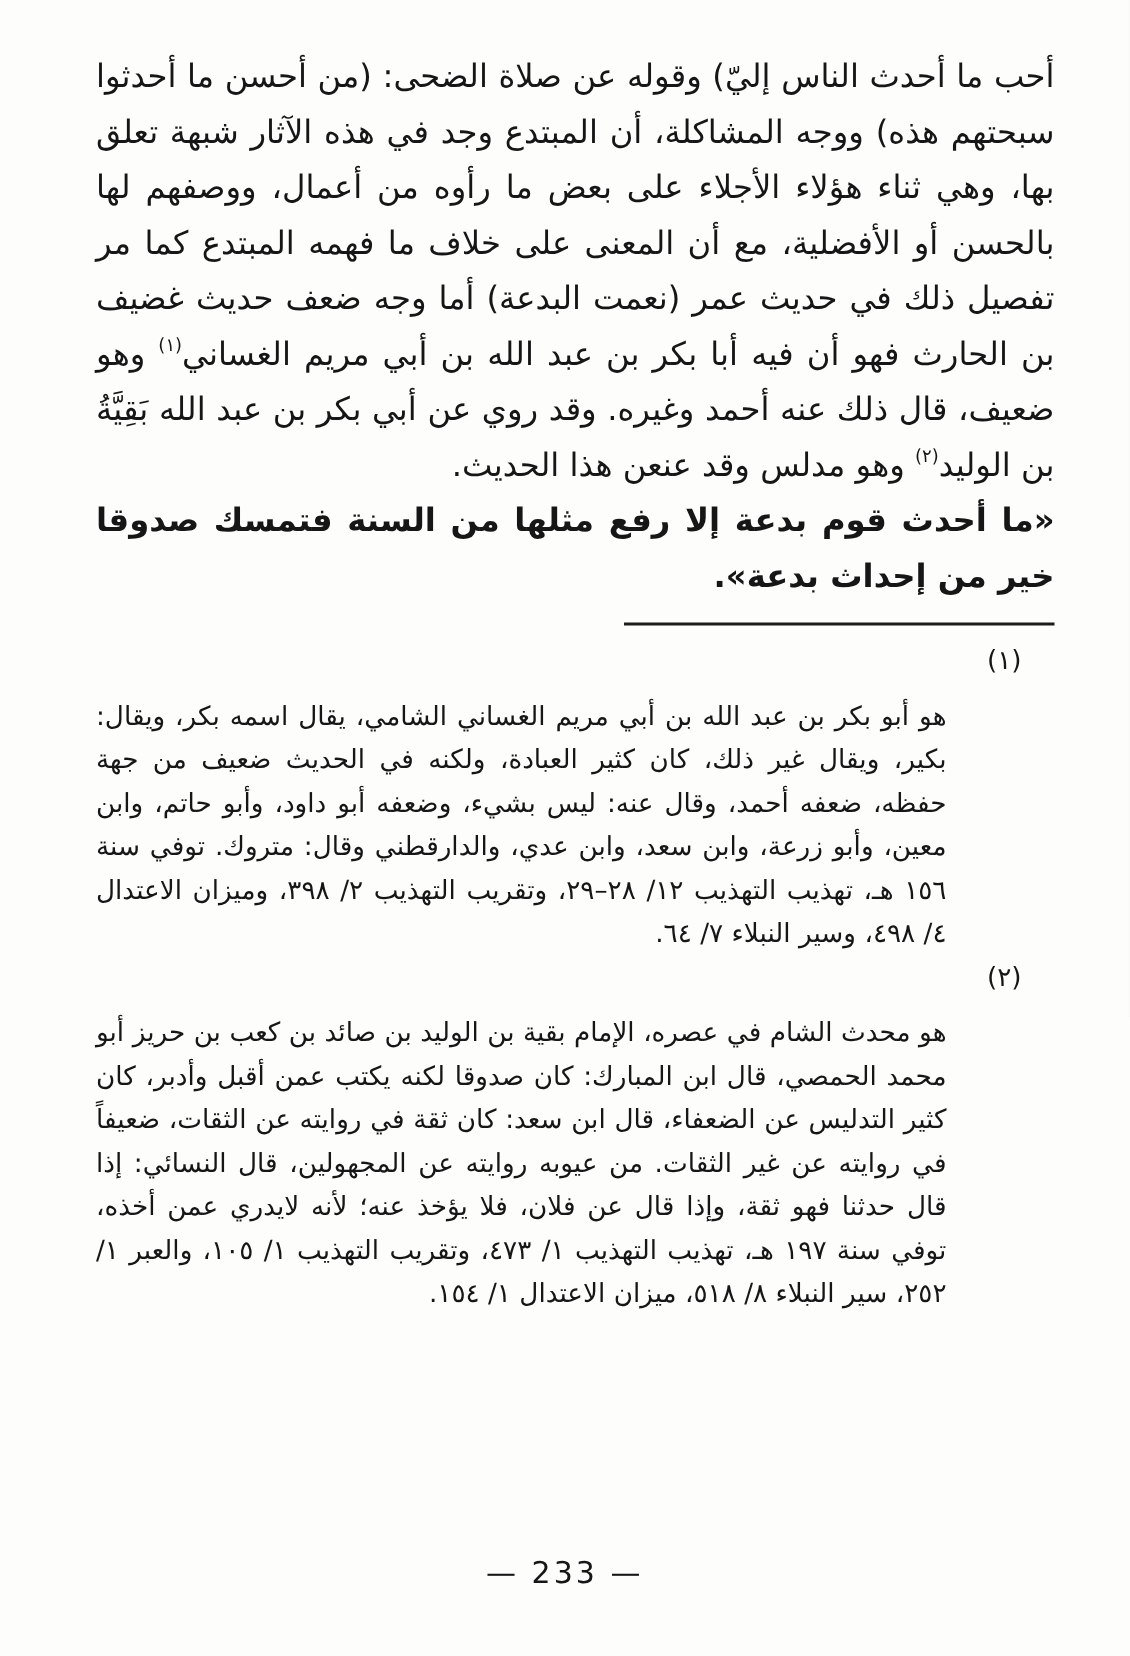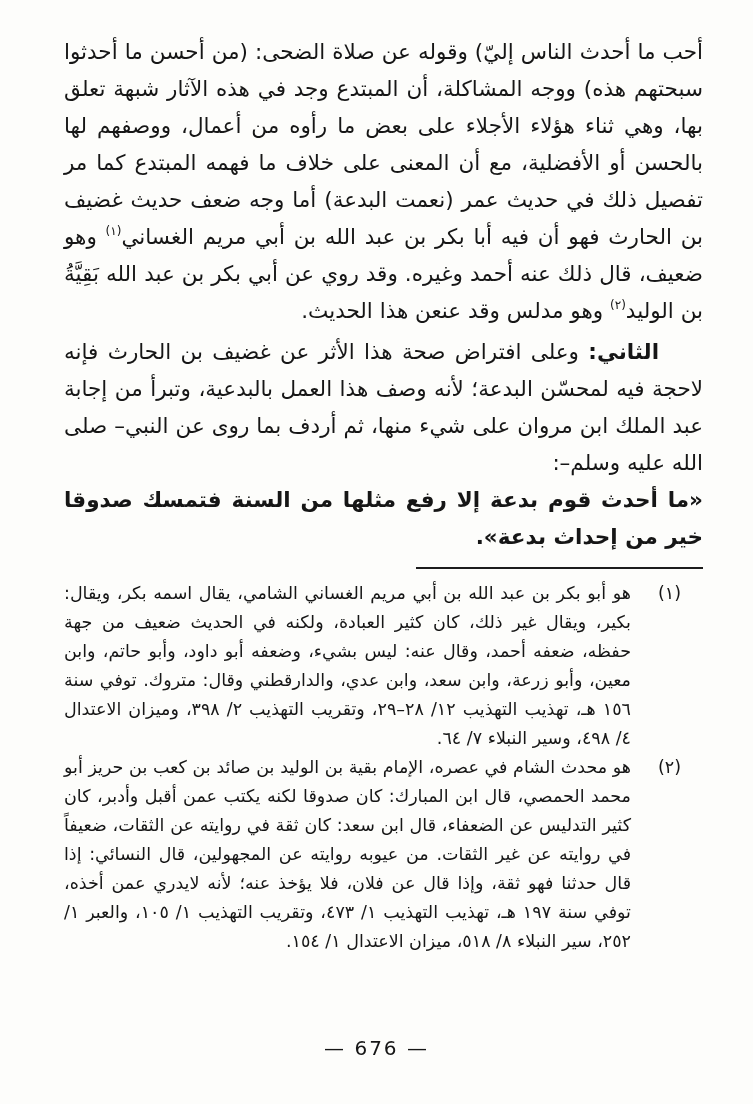--- a/index.html
+++ b/index.html
@@ -44,41 +44,41 @@
   .fn-marker {
     flex: 0 0 72px;
     box-sizing: border-box;
     padding-right: 22px;
     white-space: nowrap;
   }
   .fn-text {
     flex: 1;
     text-align: justify;
     text-align-last: right;
+    margin-top: 37px;
   }
   .page-number {
     position: absolute;
     bottom: 44px;
     left: 0; right: 0;
     text-align: center;
     font-size: 20px;
     letter-spacing: 2px;
     direction: rtl;
   }
 </style>
 </head>
 <body>
 
 <div class="page">
 
   <div class="body-text">
 
     <p class="para"><span>أحب ما أحدث الناس إليّ) وقوله عن صلاة الضحى: (من أحسن ما أحدثوا سبحتهم هذه) ووجه المشاكلة، أن المبتدع وجد في هذه الآثار شبهة تعلق بها، وهي ثناء هؤلاء الأجلاء على بعض ما رأوه من أعمال، ووصفهم لها بالحسن أو الأفضلية، مع أن المعنى على خلاف ما فهمه المبتدع كما مر تفصيل ذلك في حديث عمر (نعمت البدعة) أما وجه ضعف حديث غضيف بن الحارث فهو أن فيه أبا بكر بن عبد الله بن أبي مريم الغساني</span><sup class="fnref">(١)</sup><span> وهو ضعيف، قال ذلك عنه أحمد وغيره. وقد روي عن أبي بكر بن عبد الله بَقِيَّةُ بن الوليد</span><sup class="fnref">(٢)</sup><span> وهو مدلس وقد عنعن هذا الحديث.</span></p>
 
-    <p class="para indent mt"><span class="lead-bold">الثاني:</span><span> وعلى افتراض صحة هذا الأثر عن غضيف بن الحارث فإنه لاحجة فيه لمحسّن البدعة؛ لأنه وصف هذا العمل بالبدعية، وتبرأ من إجابة عبد الملك ابن مروان على شيء منها، ثم أردف بما روى عن النبي– صلى الله عليه وسلم–:</span></p>
 
     <p class="para bold-quote">«ما أحدث قوم بدعة إلا رفع مثلها من السنة فتمسك صدوقا خير من إحداث بدعة».</p>
 
 
   </div>
 
   <hr class="fn-separator">
 
   <div class="footnotes">
 
@@ -87,15 +87,15 @@
       <span class="fn-text">هو أبو بكر بن عبد الله بن أبي مريم الغساني الشامي، يقال اسمه بكر، ويقال: بكير، ويقال غير ذلك، كان كثير العبادة، ولكنه في الحديث ضعيف من جهة حفظه، ضعفه أحمد، وقال عنه: ليس بشيء، وضعفه أبو داود، وأبو حاتم، وابن معين، وأبو زرعة، وابن سعد، وابن عدي، والدارقطني وقال: متروك. توفي سنة ١٥٦ هـ، تهذيب التهذيب ١٢/ ٢٨–٢٩، وتقريب التهذيب ٢/ ٣٩٨، وميزان الاعتدال ٤/ ٤٩٨، وسير النبلاء ٧/ ٦٤.</span>
     </div>
 
     <div class="footnote">
       <span class="fn-marker">(٢)</span>
       <span class="fn-text">هو محدث الشام في عصره، الإمام بقية بن الوليد بن صائد بن كعب بن حريز أبو محمد الحمصي، قال ابن المبارك: كان صدوقا لكنه يكتب عمن أقبل وأدبر، كان كثير التدليس عن الضعفاء، قال ابن سعد: كان ثقة في روايته عن الثقات، ضعيفاً في روايته عن غير الثقات. من عيوبه روايته عن المجهولين، قال النسائي: إذا قال حدثنا فهو ثقة، وإذا قال عن فلان، فلا يؤخذ عنه؛ لأنه لايدري عمن أخذه، توفي سنة ١٩٧ هـ، تهذيب التهذيب ١/ ٤٧٣، وتقريب التهذيب ١/ ١٠٥، والعبر ١/ ٢٥٢، سير النبلاء ٨/ ٥١٨، ميزان الاعتدال ١/ ١٥٤.</span>
     </div>
 
   </div>
 
-  <div class="page-number">— 676 —</div>
+  <div class="page-number">— 233 —</div>
 
 </div>
 
 </body></html>

